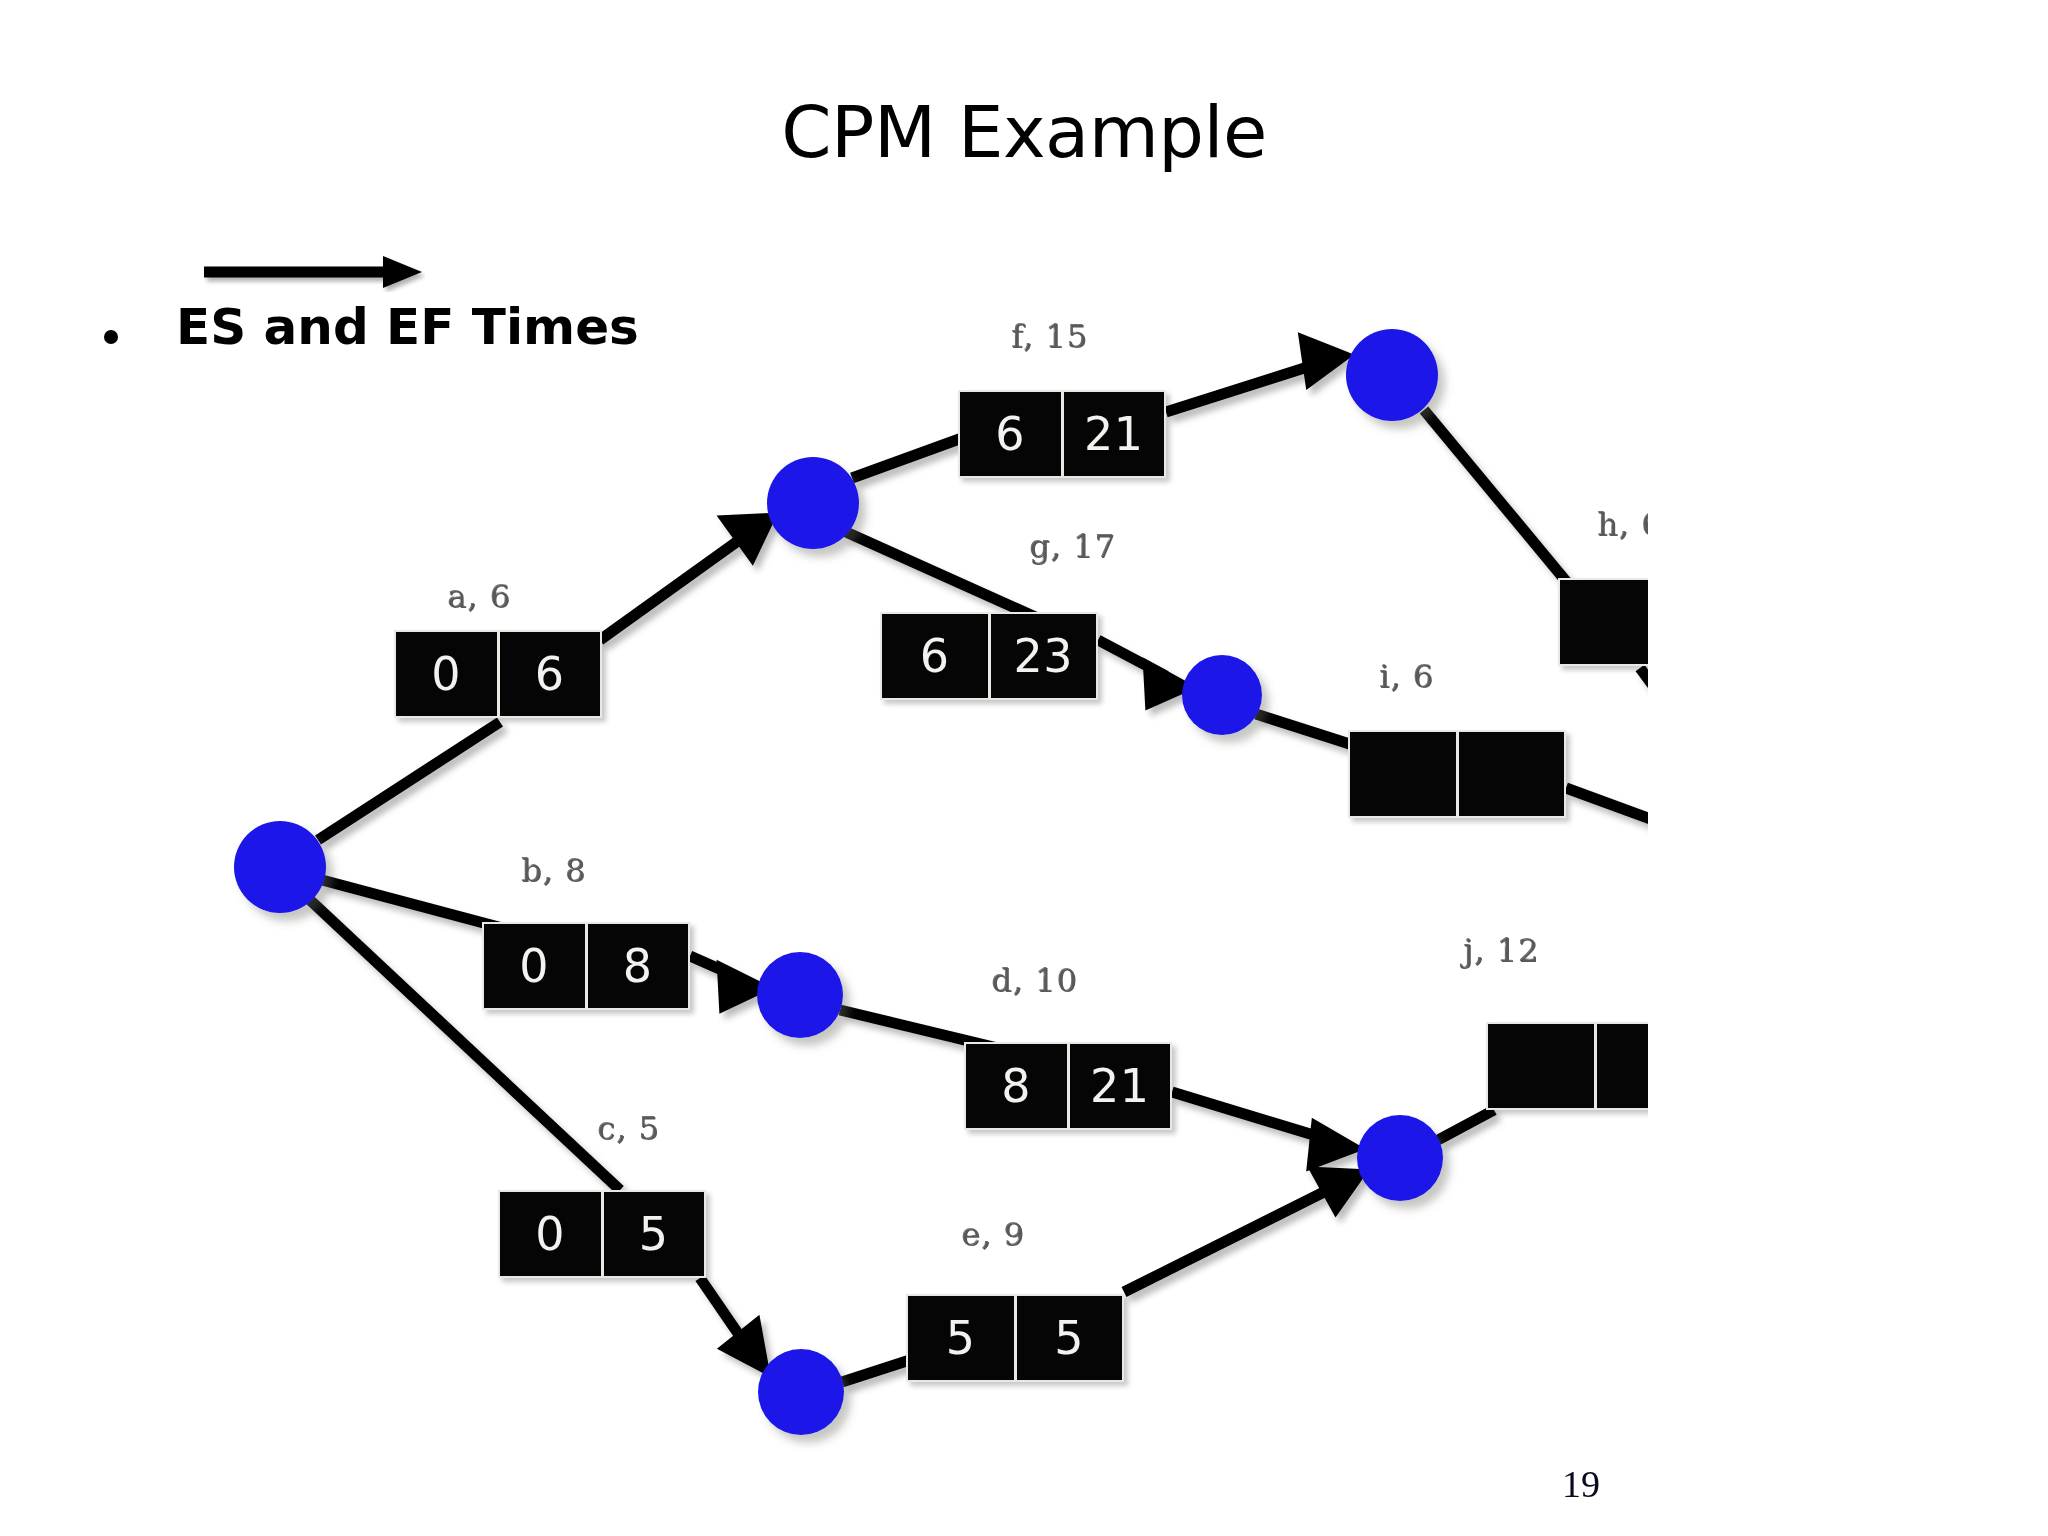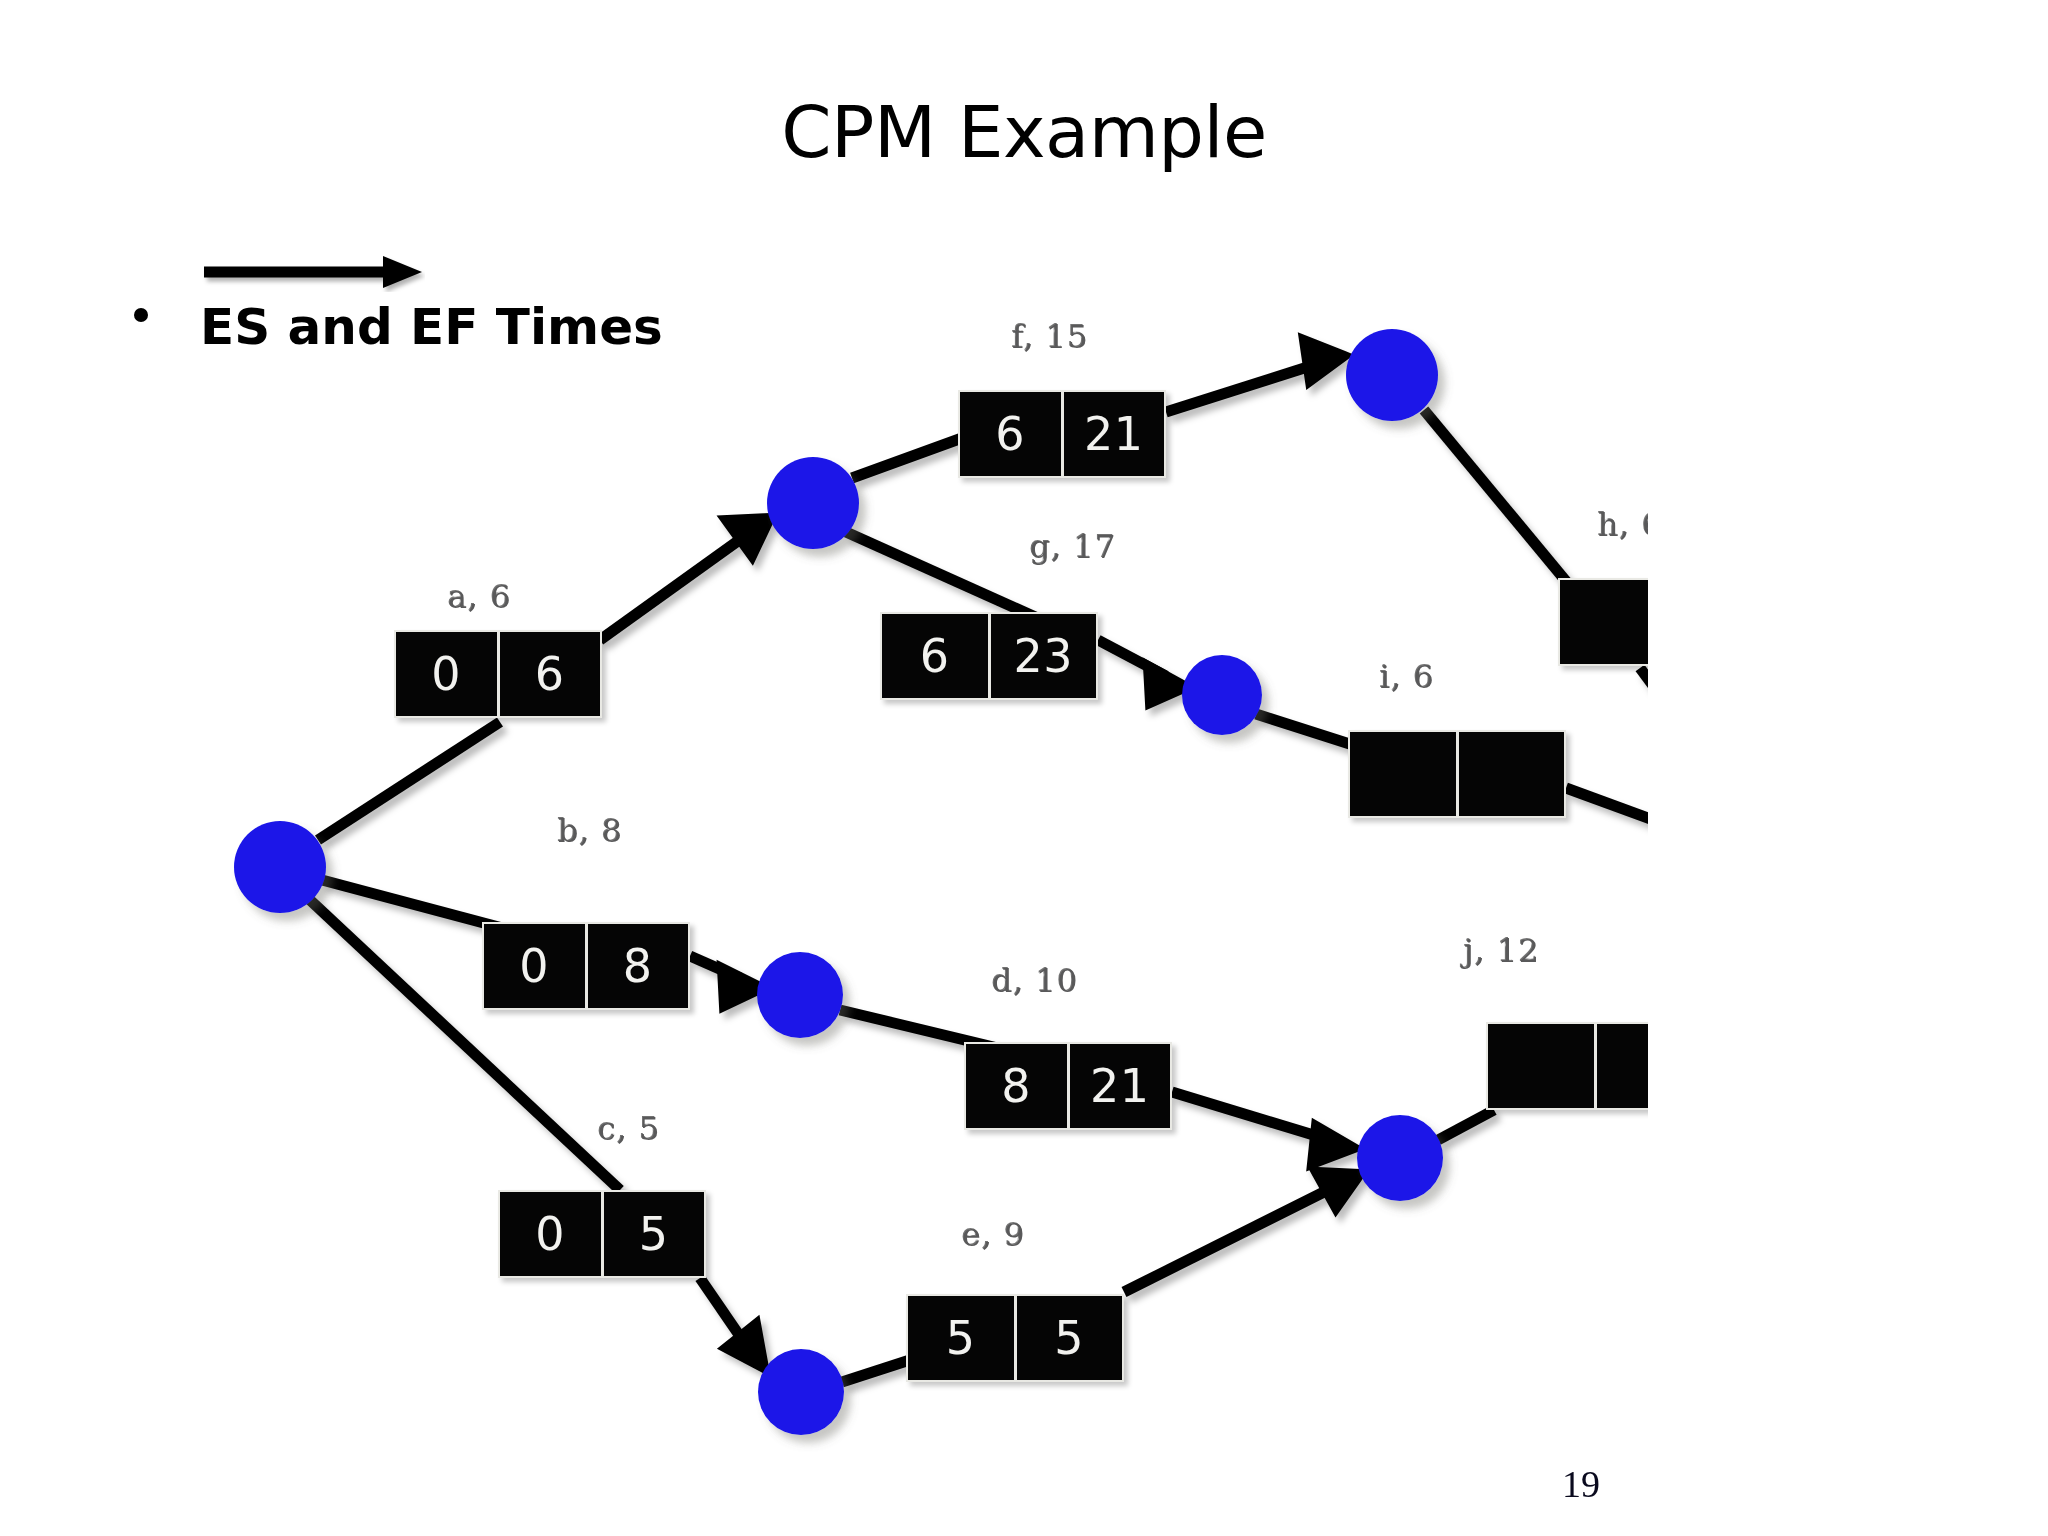--- a/index.html
+++ b/index.html
@@ -27,25 +27,25 @@
     font-size: 72px;
     font-weight: 400;
     color: #000000;
     letter-spacing: -0.5px;
     line-height: 1;
   }
 
   
   #bullet-row {
     position: absolute;
-    left: 134px;
+    left: 104px;
     top: 298px;
     display: flex;
-    align-items: center;
-    gap: 0px;
+    align-items: flex-end;
+    gap: 6px;
   }
   #bullet-dot {
     width: 14px;
     height: 14px;
     border-radius: 50%;
     background: #000000;
     display: inline-block;
     margin-right: 52px;
     position: relative;
     top: -12px;
@@ -215,21 +215,21 @@
       <circle cx="1392" cy="375" r="46" fill="#1a16e8"></circle>
       <circle cx="1222" cy="695" r="40" fill="#1a16e8"></circle>
       <circle cx="800" cy="995" r="43" fill="#1a16e8"></circle>
       <circle cx="801" cy="1392" r="43" fill="#1a16e8"></circle>
       <circle cx="1400" cy="1158" r="43" fill="#1a16e8"></circle>
       <circle cx="1796" cy="868" r="47" fill="#1a16e8"></circle>
     </g>
   </svg>
 
   <div class="act-label" style="left:448px; top:578px;">a, 6</div>
-  <div class="act-label" style="left:522px; top:812px;margin-left:36px;">b, 8</div>
+  <div class="act-label" style="left:522px; top:852px;">b, 8</div>
   <div class="act-label" style="left:598px; top:1110px;">c, 5</div>
   <div class="act-label" style="left:1012px; top:318px;">f, 15</div>
   <div class="act-label" style="left:1030px; top:528px;">g, 17</div>
   <div class="act-label" style="left:1598px; top:506px;">h, 6</div>
   <div class="act-label" style="left:1380px; top:658px;">i, 6</div>
   <div class="act-label" style="left:992px; top:962px;">d, 10</div>
   <div class="act-label" style="left:962px; top:1216px;">e, 9</div>
   <div class="act-label" style="left:1464px; top:932px;">j, 12</div>
 
   <div class="act-box" style="left:394px; top:630px; width:208px; height:88px;">

